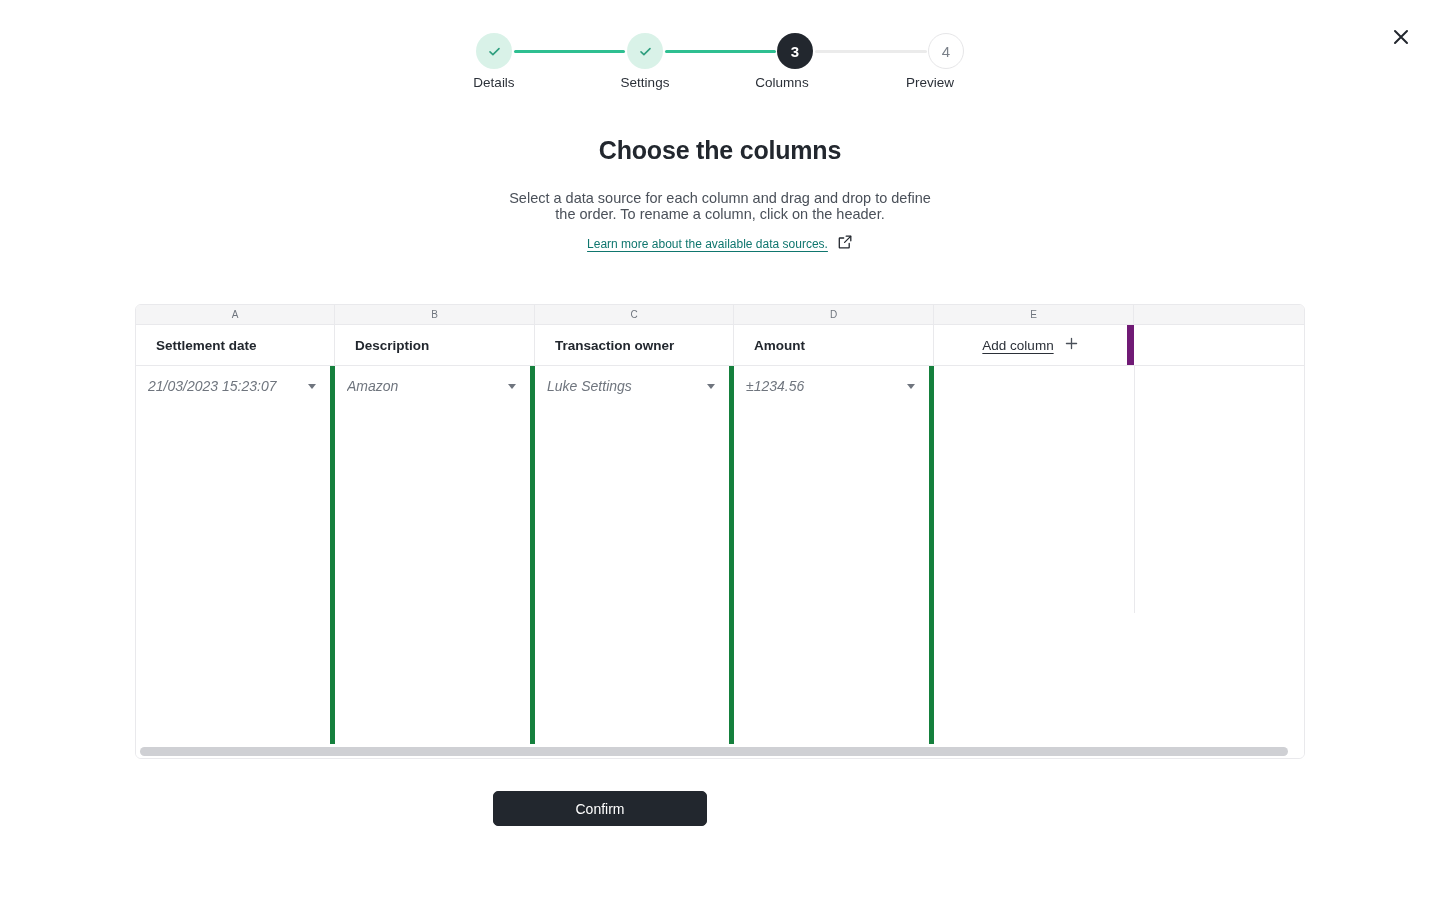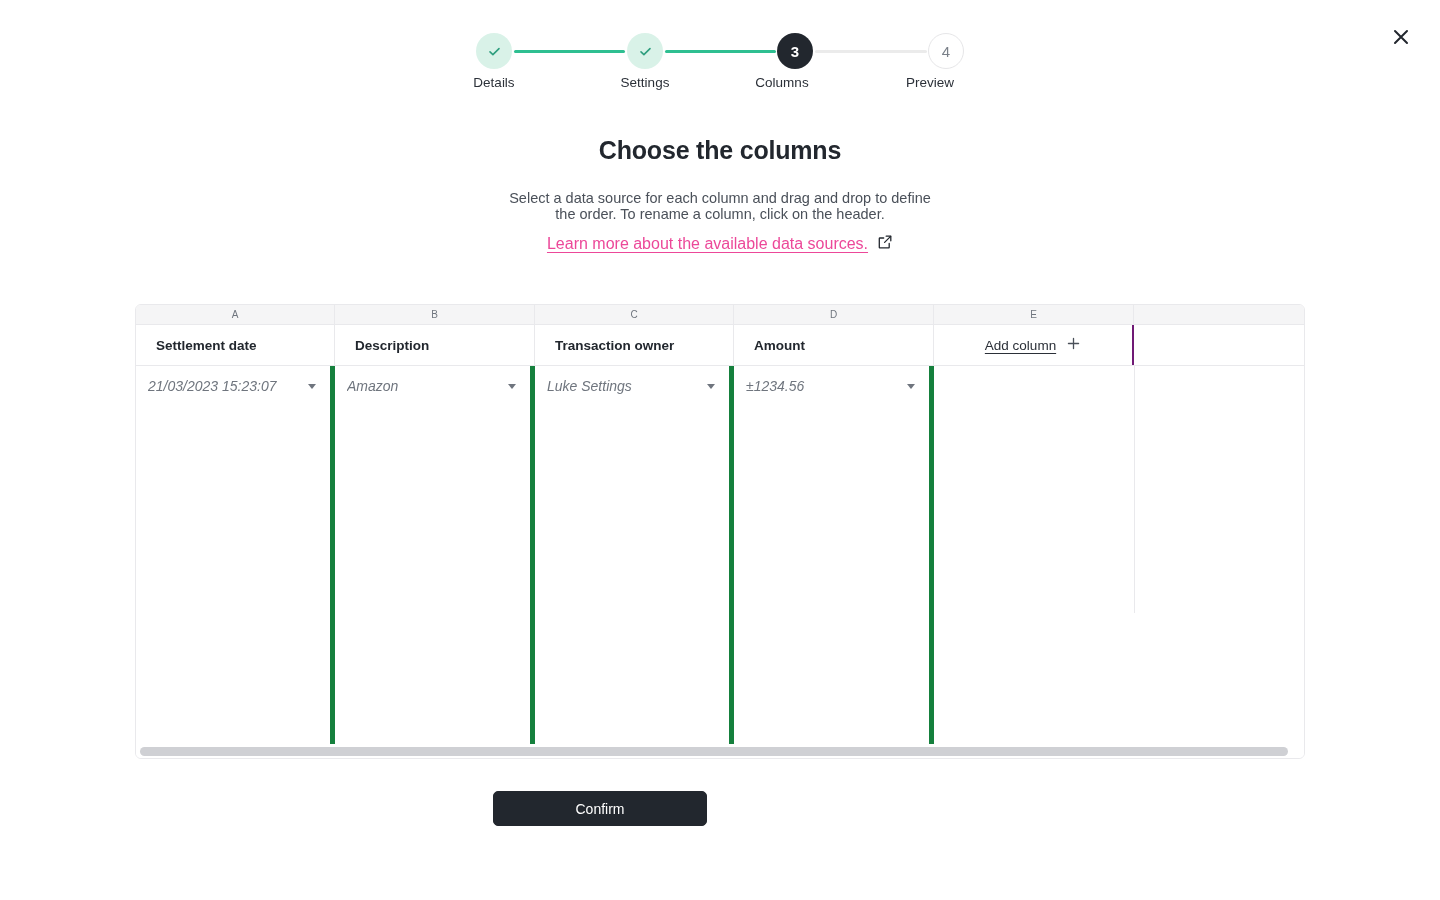--- a/index.html
+++ b/index.html
@@ -127,22 +127,22 @@
     margin-right: auto;
   }
   .learn-row {
     margin-top: 12px;
     display: inline-flex;
     align-items: center;
     gap: 9px;
     cursor: pointer;
   }
   .learn-link {
-    font-size: 16px;
-    color: #ec4899;
+    font-size: 12px;
+    color: #0f766e;
     text-decoration: underline;
     text-underline-offset: 3px;
   }
   .ext-icon { display: block; }
 
   
   .table-wrap {
     position: absolute;
     left: 135px;
     top: 304px;
@@ -185,21 +185,21 @@
     color: #22272e;
     border-right: 1px solid #e9e9ec;
     flex: 0 0 auto;
     cursor: pointer;
   }
   .addcol-cell {
     display: flex;
     align-items: center;
     justify-content: center;
     gap: 10px;
-    border-right: 2px solid #701a75;
+    border-right: 7px solid #701a75;
     flex: 0 0 auto;
     cursor: pointer;
   }
   .addcol-label {
     font-size: 13.5px;
     color: #2b3038;
     text-decoration: underline;
     text-underline-offset: 3px;
   }
   .name-spacer { flex: 1 1 auto; }

